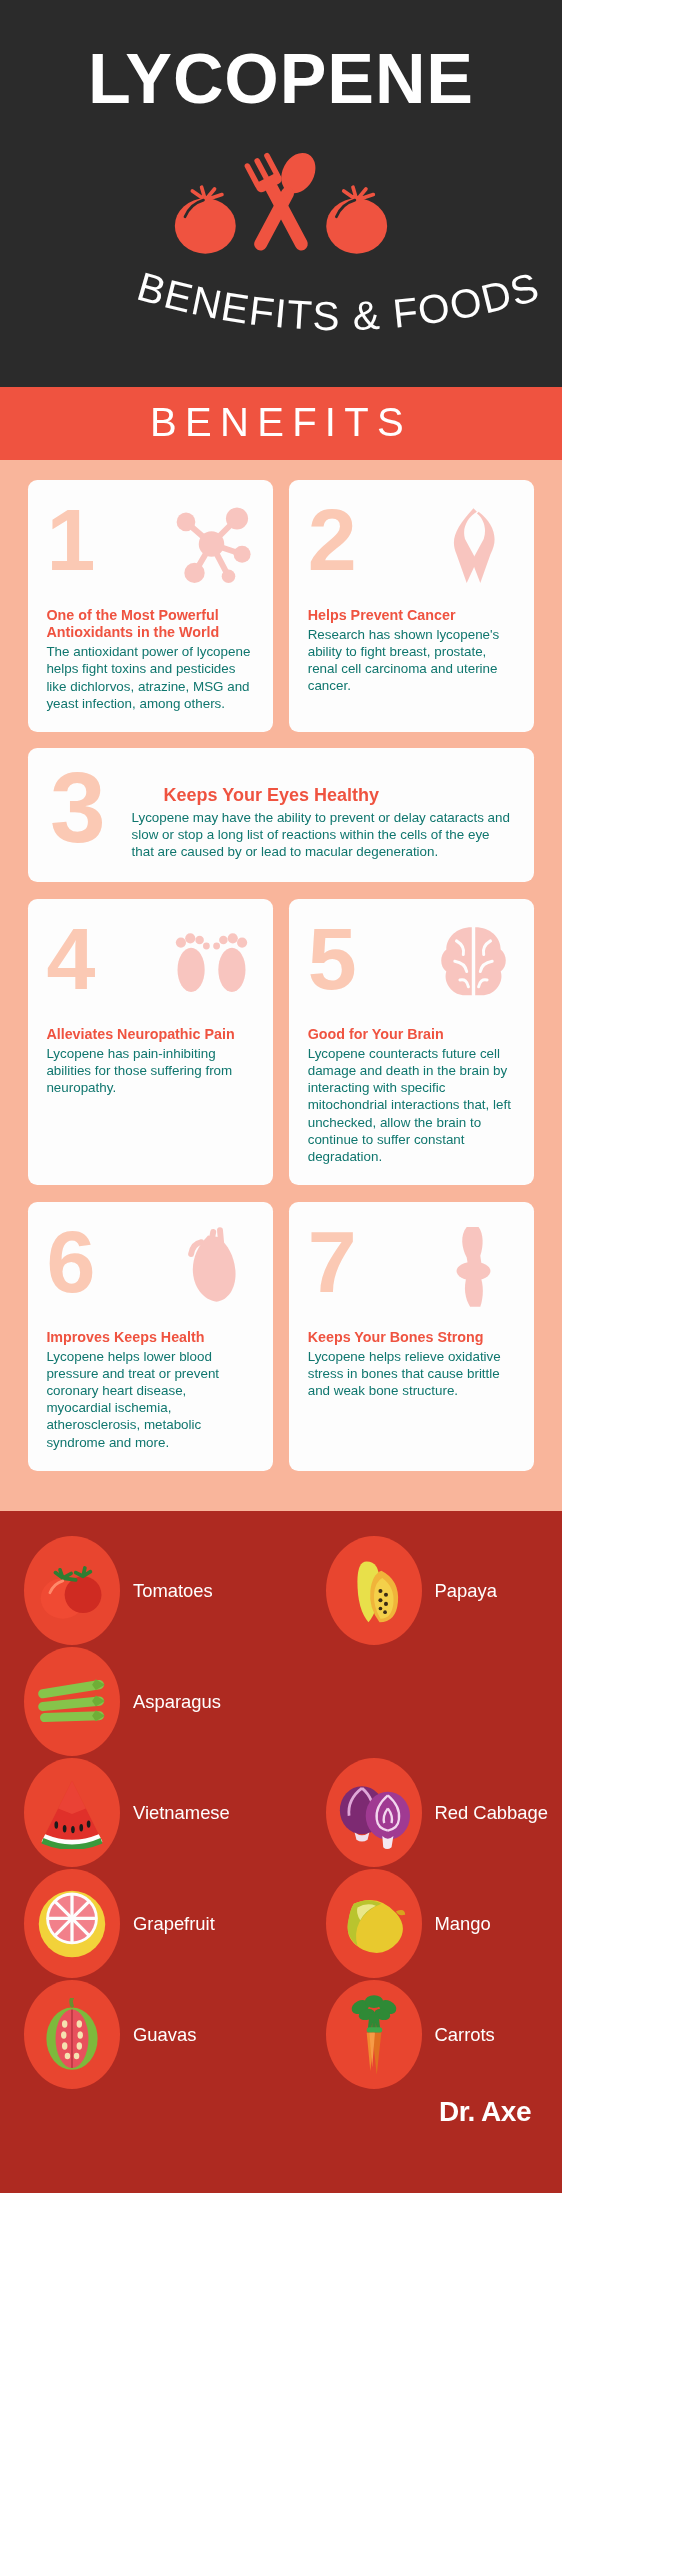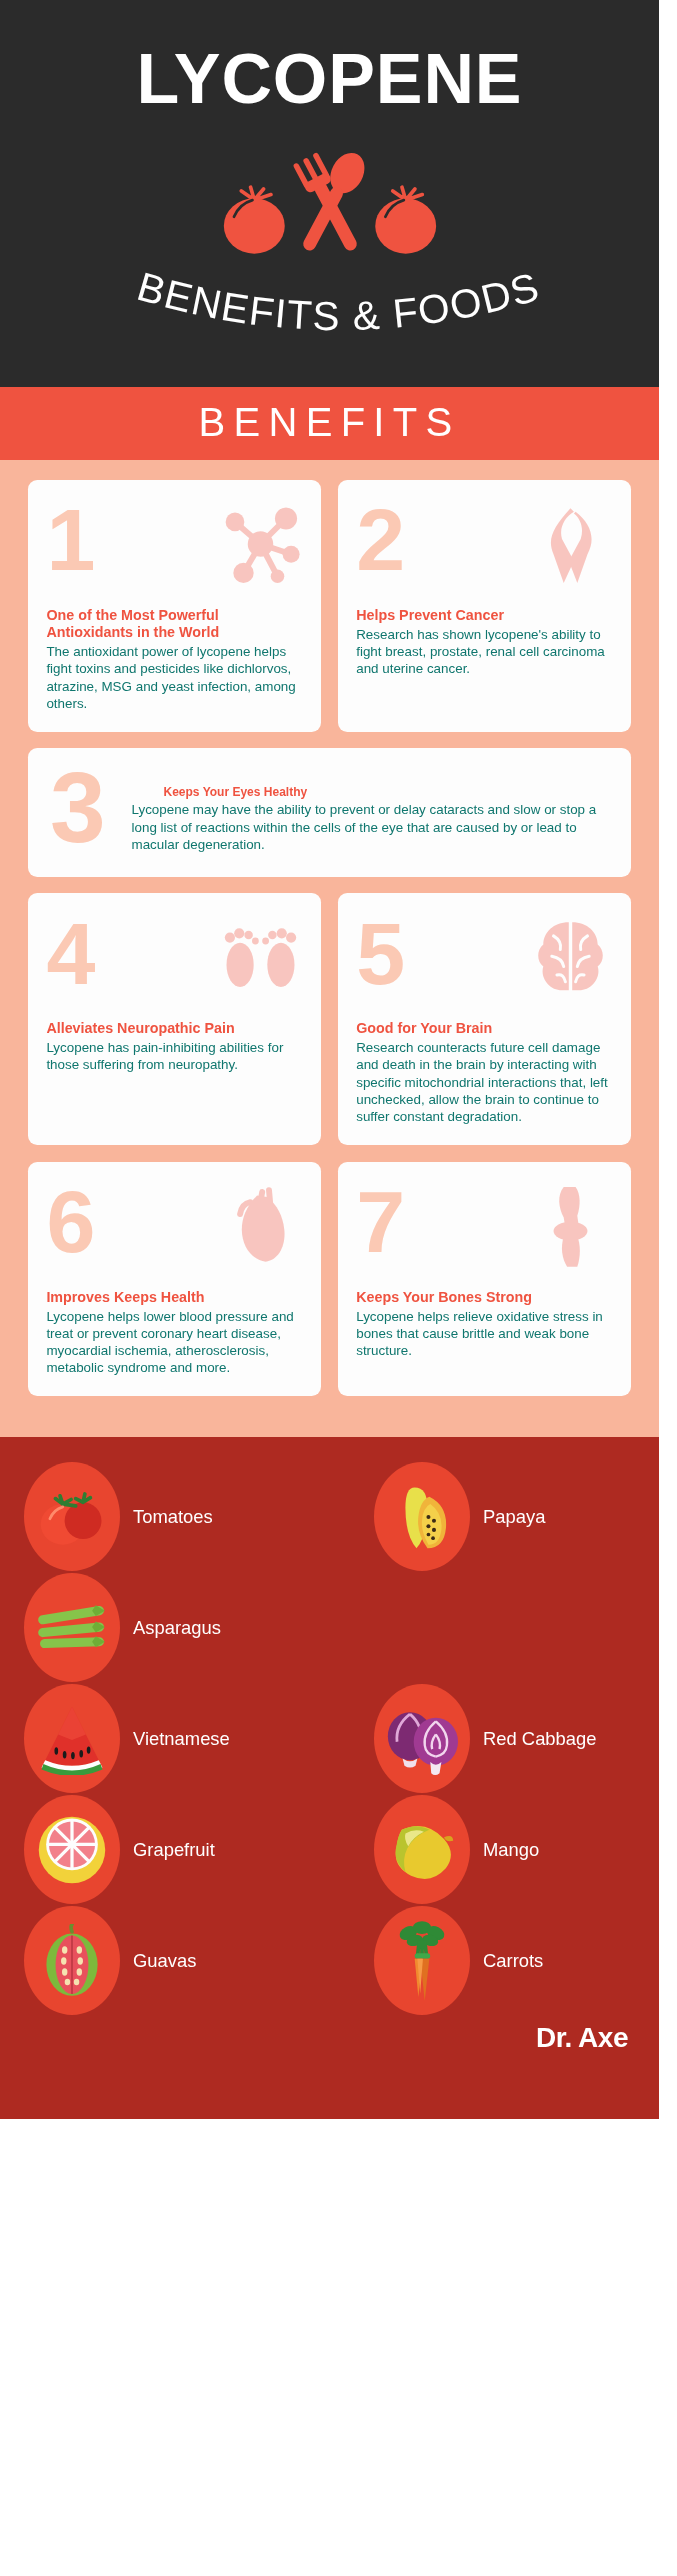--- a/index.html
+++ b/index.html
@@ -2,21 +2,21 @@
 <html style="font-size:14.7px"><head>
 <meta charset="utf-8">
 <style>
   * { box-sizing: border-box; margin: 0; padding: 0; }
   html, body {
     width: 677px;
     font-family: "Liberation Sans", sans-serif;
     background: #ffffff;
   }
   .infographic {
-    width: 659px;
+    width: 562px;
     height: 2576px;
     position: relative;
     overflow: hidden;
   }
 
   
   .header {
     background: #2b2b2b;
     height: 387px;
     position: relative;
@@ -116,21 +116,21 @@
   }
   .card-body {
     color: #0f766e;
     font-size: 13.4px;
     line-height: 1.28;
   }
   
   .card.wide { display: flex; gap: 3.7px; padding: 16.6px 22px 22px; }
   .card.wide .num { font-size: 100px; margin-right: 24px; margin-top: -5.5px; }
   .card.wide .wide-text { padding-top: 20px; }
-  .card.wide .card-title { font-size: 12px; padding-left: 32px; }
+  .card.wide .card-title { font-size: 18px; padding-left: 32px; }
   .card.wide .card-body { font-size: 13.4px; }
 
   
   .foods {
     background: #ae2a21;
     padding: 24px 0 0;
     min-height: 682px;
   }
   .food-row {
     display: flex;
@@ -299,21 +299,21 @@
               <path d="M52 8 C70 8 82 20 82 34 C90 40 90 54 82 60 C86 72 76 88 60 88 L52 88 Z"></path>
             </g>
             <g stroke="#fff" stroke-width="3.5" fill="none" stroke-linecap="round">
               <path d="M50 10 L50 88"></path>
               <path d="M30 24 q10 6 8 16 M28 48 q12 2 14 12 M34 70 q8 -2 10 8"></path>
               <path d="M70 24 q-10 6 -8 16 M72 48 q-12 2 -14 12 M66 70 q-8 -2 -10 8"></path>
             </g>
           </svg>
         </div>
         <div class="card-title">Good for Your Brain</div>
-        <div class="card-body">Research counteracts future cell damage and death in the brain by interacting with specific mitochondrial interactions that, left unchecked, allow the brain to continue to suffer constant degradation.</div>
+        <div class="card-body">Lycopene counteracts future cell damage and death in the brain by interacting with specific mitochondrial interactions that, left unchecked, allow the brain to continue to suffer constant degradation.</div>
       </div>
     </div>
 
     <div class="bene-row">
 
       <div class="card">
         <div class="card-icons">
           <span class="num">6</span>
           <svg class="card-icon" viewBox="0 0 100 100">
             <path d="M46 14 C34 26 28 40 28 54 C28 74 40 90 56 92 C72 90 80 72 78 54 C76 38 70 26 58 16 Z" fill="#ef5340"></path>

